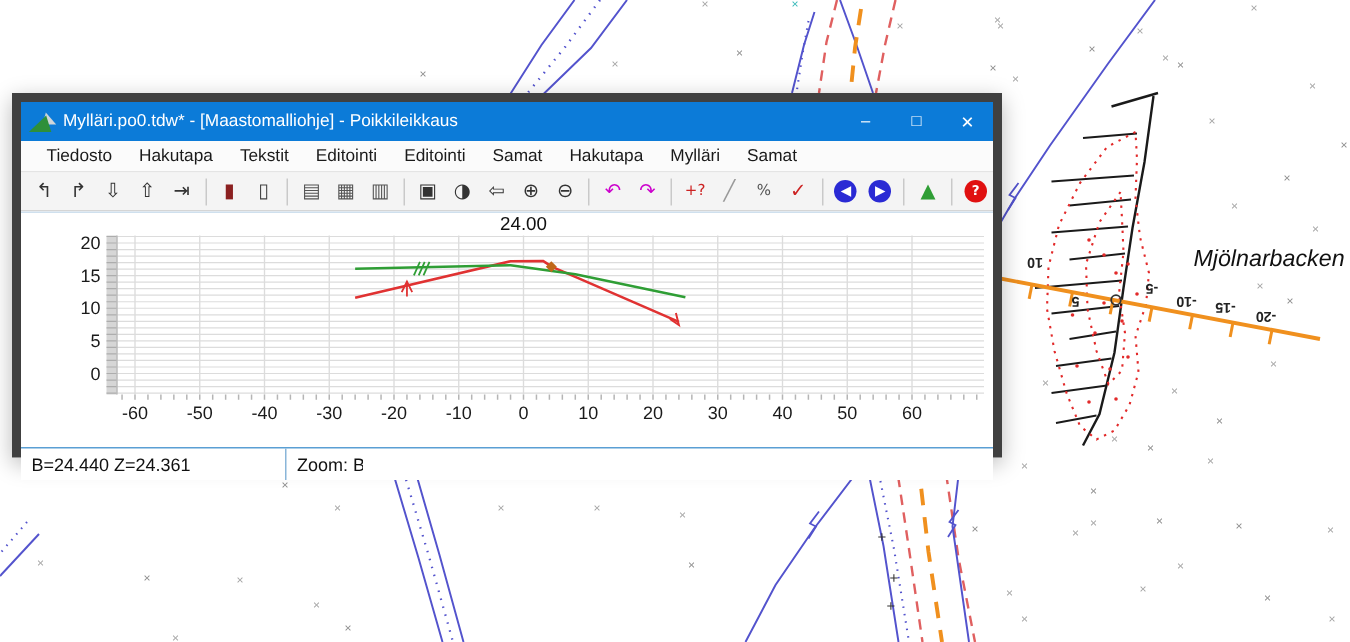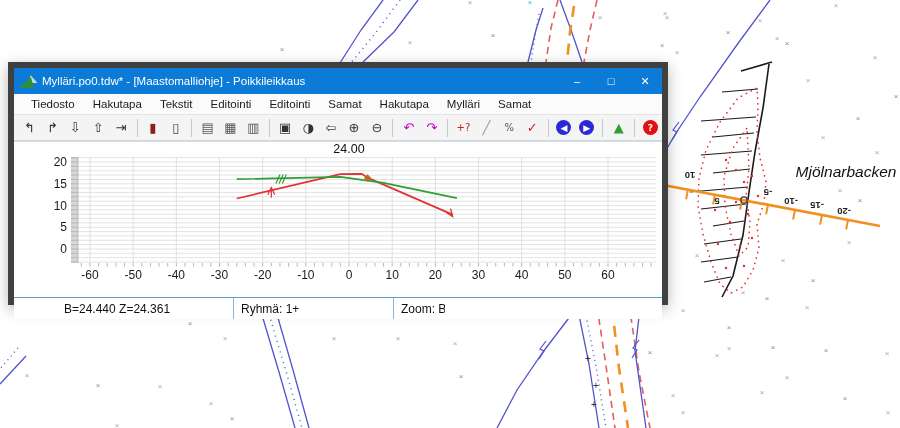--- a/index.html
+++ b/index.html
@@ -26,21 +26,21 @@
   #toolbar{height:25px;background:#f4f4f4;border-bottom:1px solid #d5d5d5;display:flex;align-items:center;
       padding-left:4px;flex:0 0 auto;}
   .tb-btn{width:23px;height:21px;margin:0 1px;display:flex;align-items:center;justify-content:center;
       font-size:13px;color:#333;background:transparent;border:none;padding:0;font-family:"DejaVu Sans",sans-serif;}
   .tb-btn span{pointer-events:none;}
   .tb-btn .round{width:15px;height:15px;border-radius:50%;display:flex;align-items:center;justify-content:center;font-size:9px;font-weight:bold;}
   .tb-sep{width:1px;height:18px;background:#c9c9c9;margin:0 4px;}
   
   #chart-area{flex:1 1 auto;position:relative;background:#fff;border-top:1px solid #cfe0ee;}
   
-  #statusbar{height:21px;flex:0 0 auto;display:flex;border-top:1px solid #5a9fd4;background:#fff;font-size:12px;color:#111;padding-left:43px;}
+  #statusbar{height:21px;flex:0 0 auto;display:flex;border-top:1px solid #5a9fd4;background:#fff;font-size:12px;color:#111;}
   .status-cell{display:flex;align-items:center;padding-left:7px;border-right:1px solid #8ab6d9;
       white-space:nowrap;overflow:hidden;box-sizing:border-box;}
   .status-cell:last-child{border-right:none;}
 </style>
 </head>
 <body>
 
 <svg id="bg-svg" width="900" height="428" viewBox="0 0 900 428">
     <polyline points="383,0 361,30 340,63" fill="none" stroke="#5353cd" stroke-width="1.3" stroke-dasharray="none"></polyline>
     <polyline points="418,0 394,32 362,63" fill="none" stroke="#5353cd" stroke-width="1.3" stroke-dasharray="none"></polyline>
@@ -454,16 +454,15 @@
         <line x1="265.1328" y1="41.530000000000015" x2="269.1328" y2="32.530000000000015" stroke="#2f9e35" stroke-width="1.2"></line>
         <line x1="268.33279999999996" y1="41.530000000000015" x2="272.33279999999996" y2="32.530000000000015" stroke="#2f9e35" stroke-width="1.2"></line>
         <polyline points="253.7994,52.71 257.2994,45.71 260.7994,52.71" fill="none" stroke="#e03232" stroke-width="1.2"></polyline>
         <line x1="257.2994" y1="45.71" x2="257.2994" y2="55.71" stroke="#e03232" stroke-width="1.2"></line>
         <rect x="350.96180999999996" y="33.277499999999996" width="5.2" height="5.2" fill="#c06818" transform="rotate(45 353.56181 35.8775)"></rect>
         <polyline points="432.6008,70.63499999999999 438.6008,74.63499999999999 436.6008,66.63499999999999" fill="none" stroke="#e03232" stroke-width="1.3"></polyline>
       </svg>
   </div>
   <div id="statusbar">
       <div class="status-cell" style="width: 177px; flex: 0 0 auto;">B=24.440  Z=24.361</div>
-      <div class="status-cell" style="width: 160px; flex: 0 0 auto;">Ryhmä: 1+</div>
       <div class="status-cell" style="width: 51px; flex: 0 0 auto;">Zoom: BZ</div>
     </div>
 </div>
 
 </body></html>

